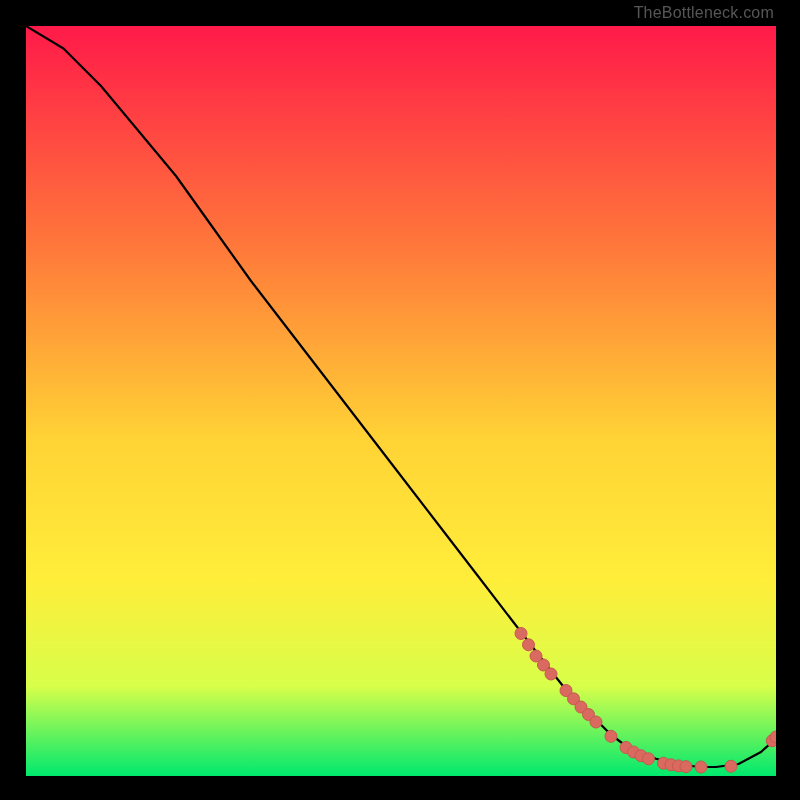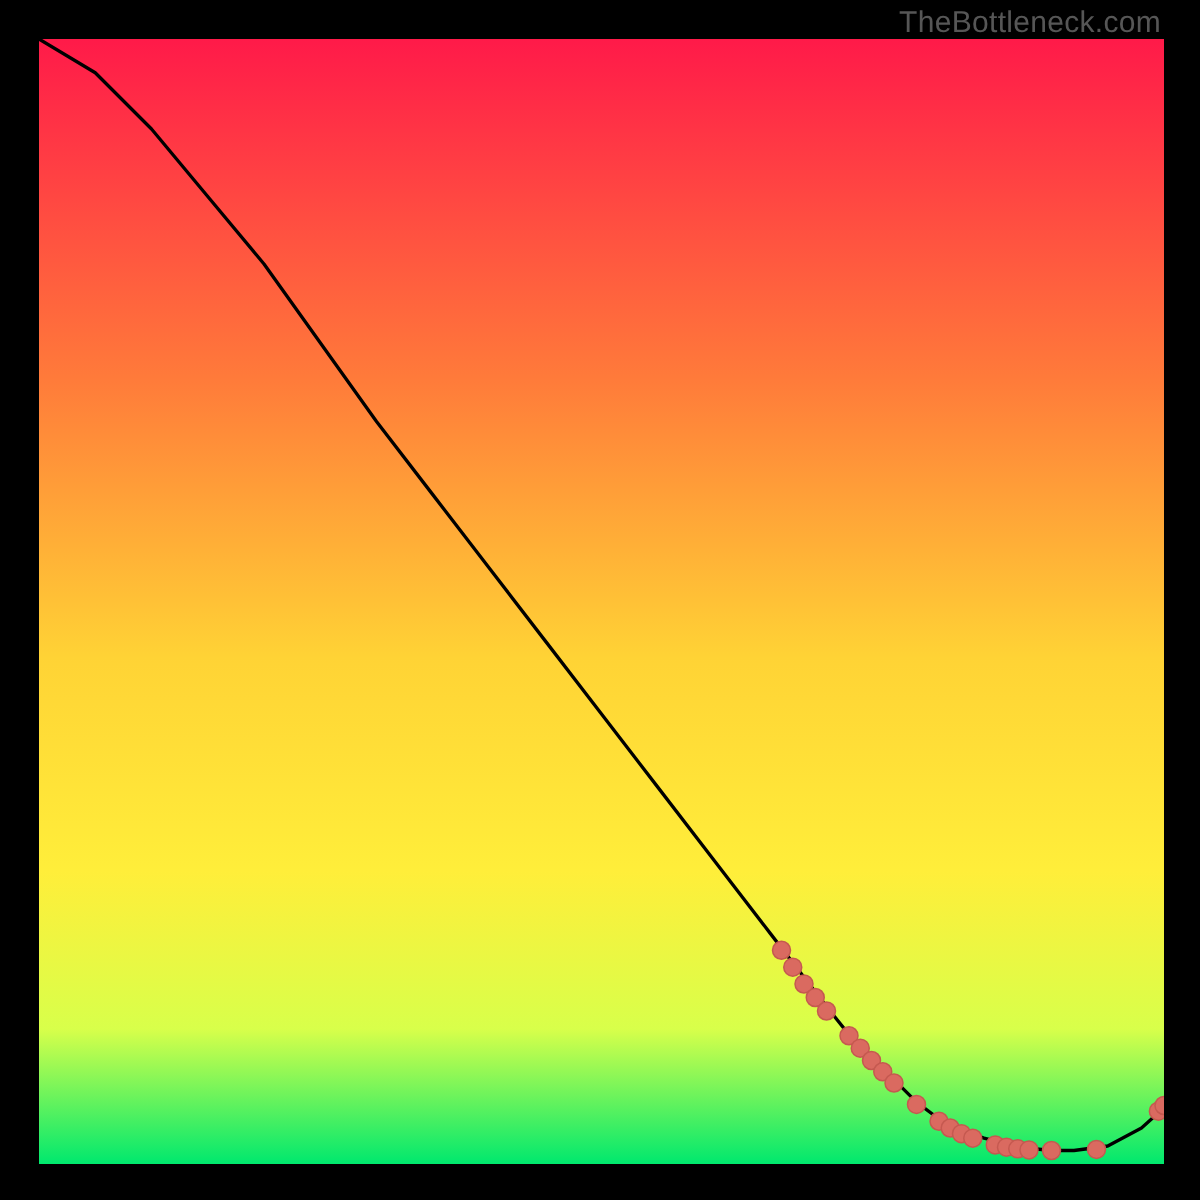--- a/index.html
+++ b/index.html
@@ -15,21 +15,21 @@
     left: 26px;
     top: 26px;
     width: 750px;
     height: 750px;
   }
   .watermark {
     position: absolute;
     top: 4px;
     right: 26px;
     font-family: Arial, Helvetica, sans-serif;
-    font-size: 20px;
+    font-size: 16px;
     font-weight: 500;
     color: #565656;
     letter-spacing: 0.2px;
   }
 </style>
 </head>
 <body>
 
 <div class="plot-area">
   <svg id="chart-svg" width="750" height="750" viewBox="0 0 750 750" preserveAspectRatio="none">

